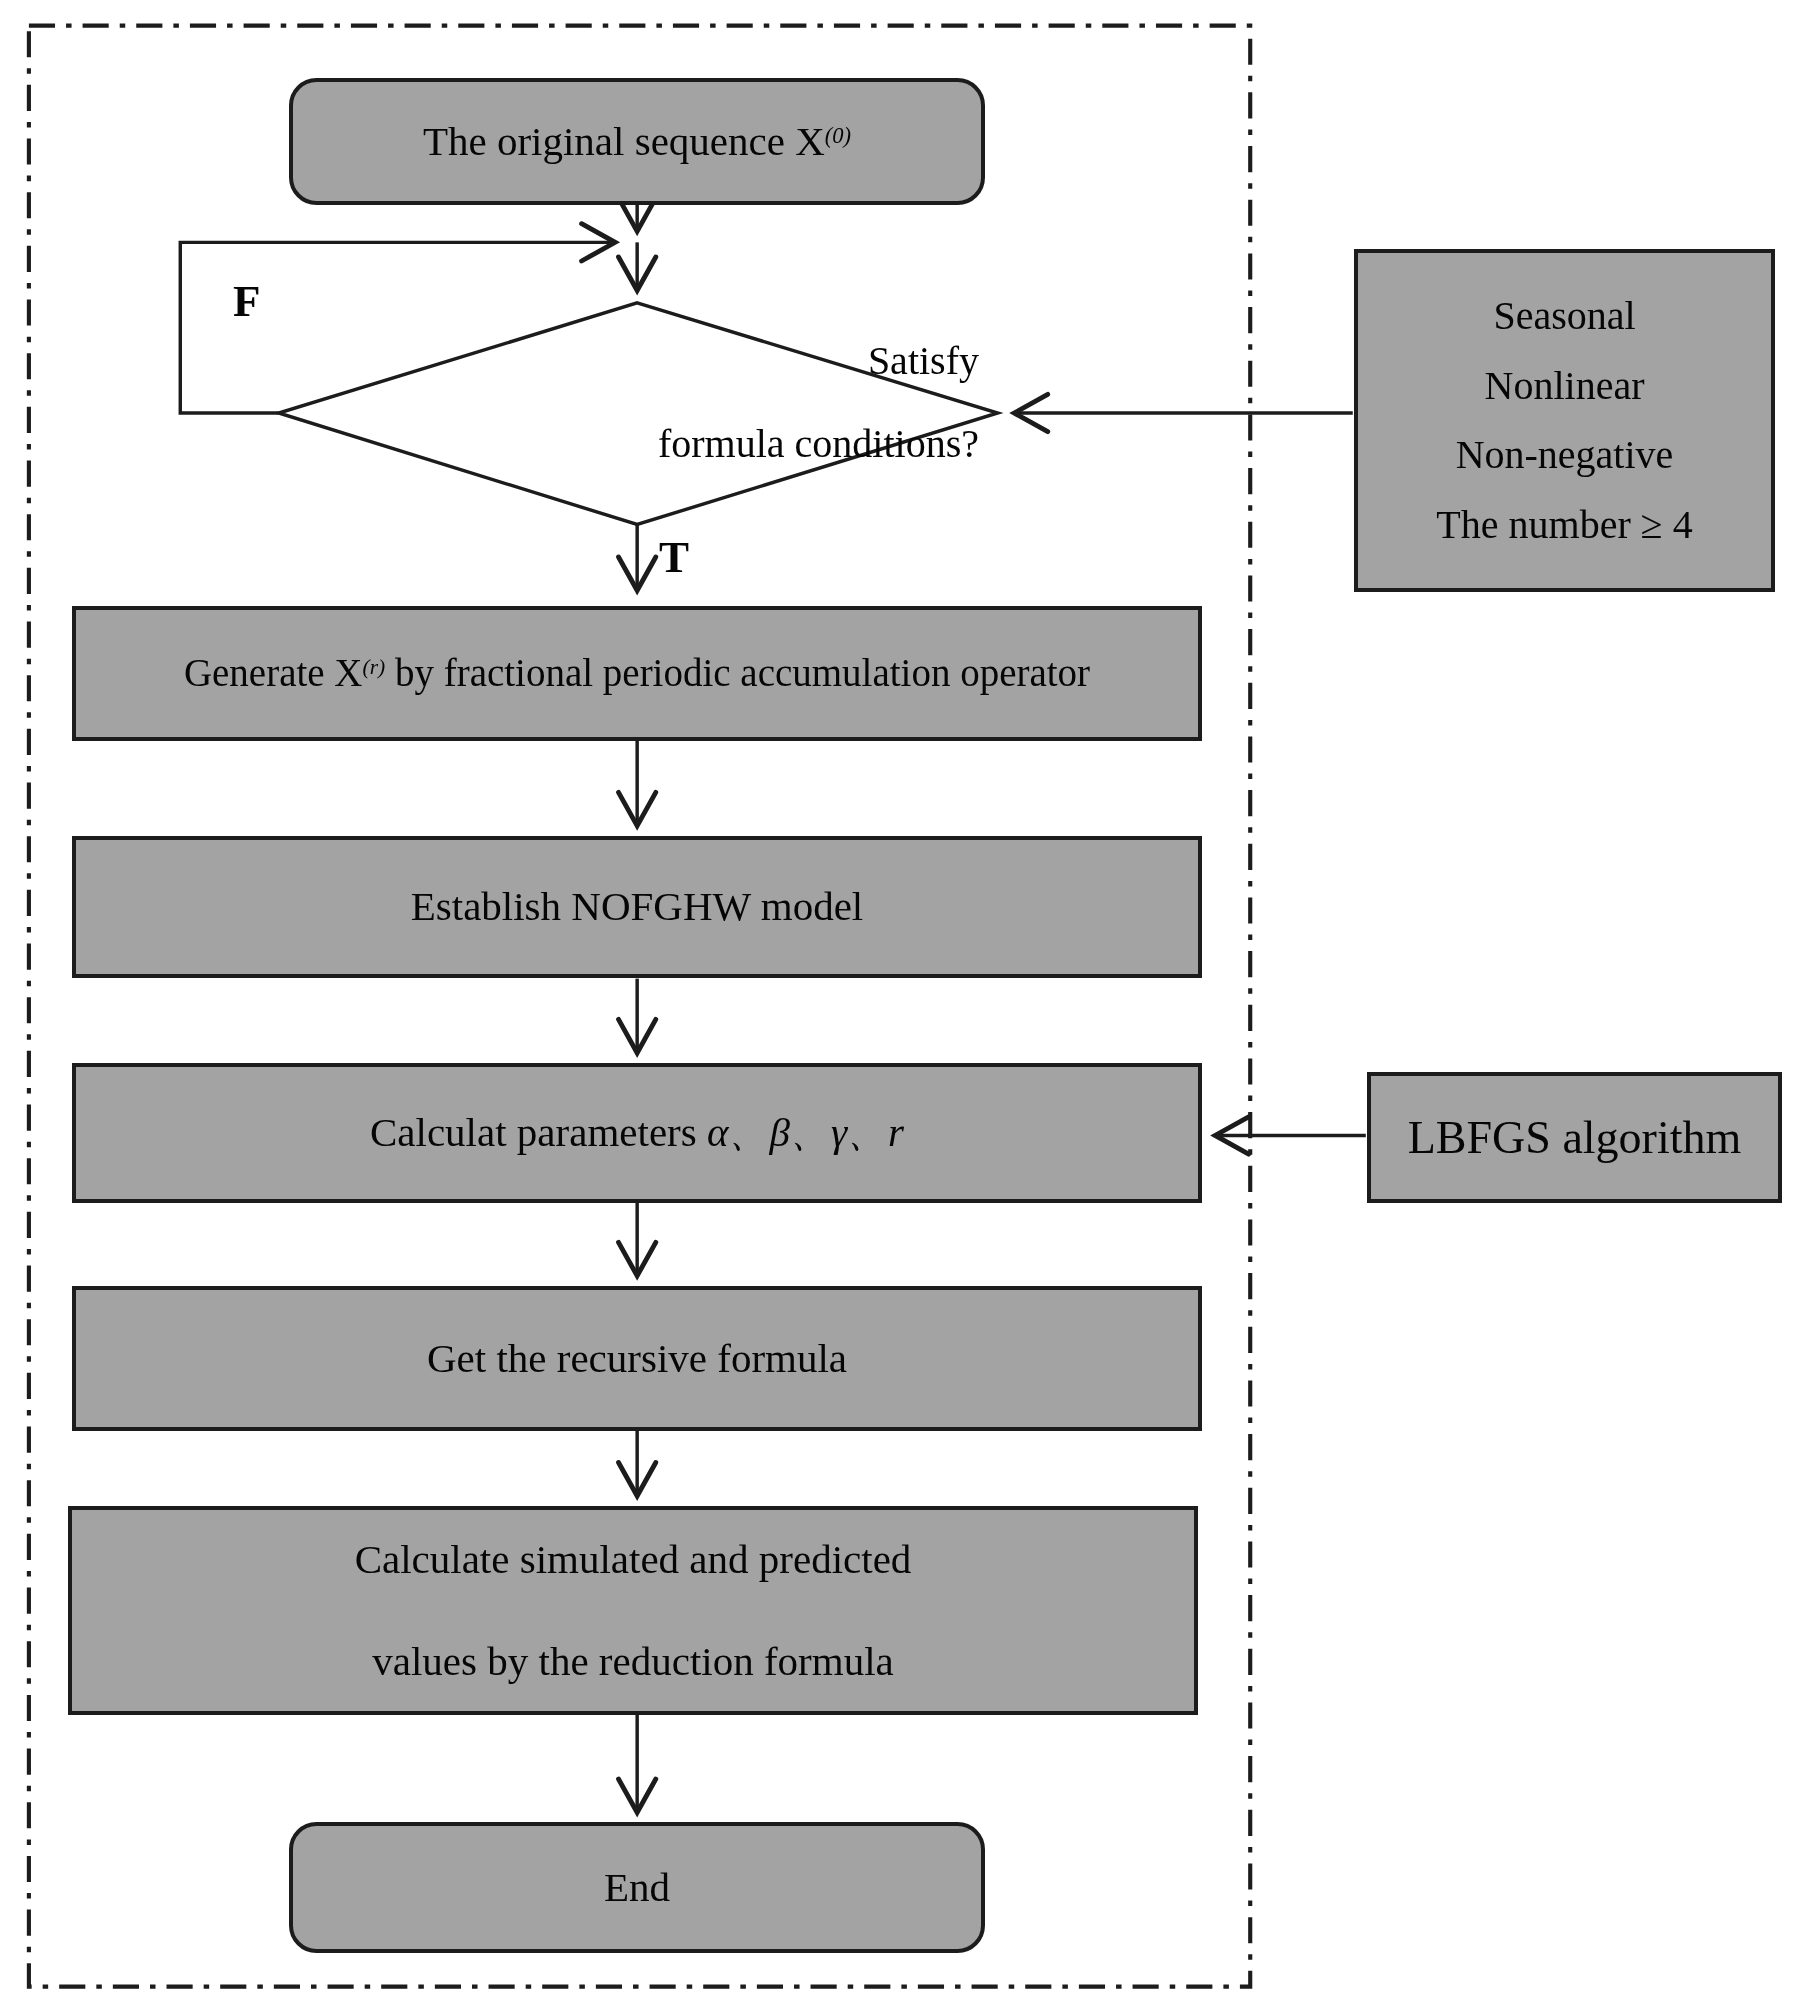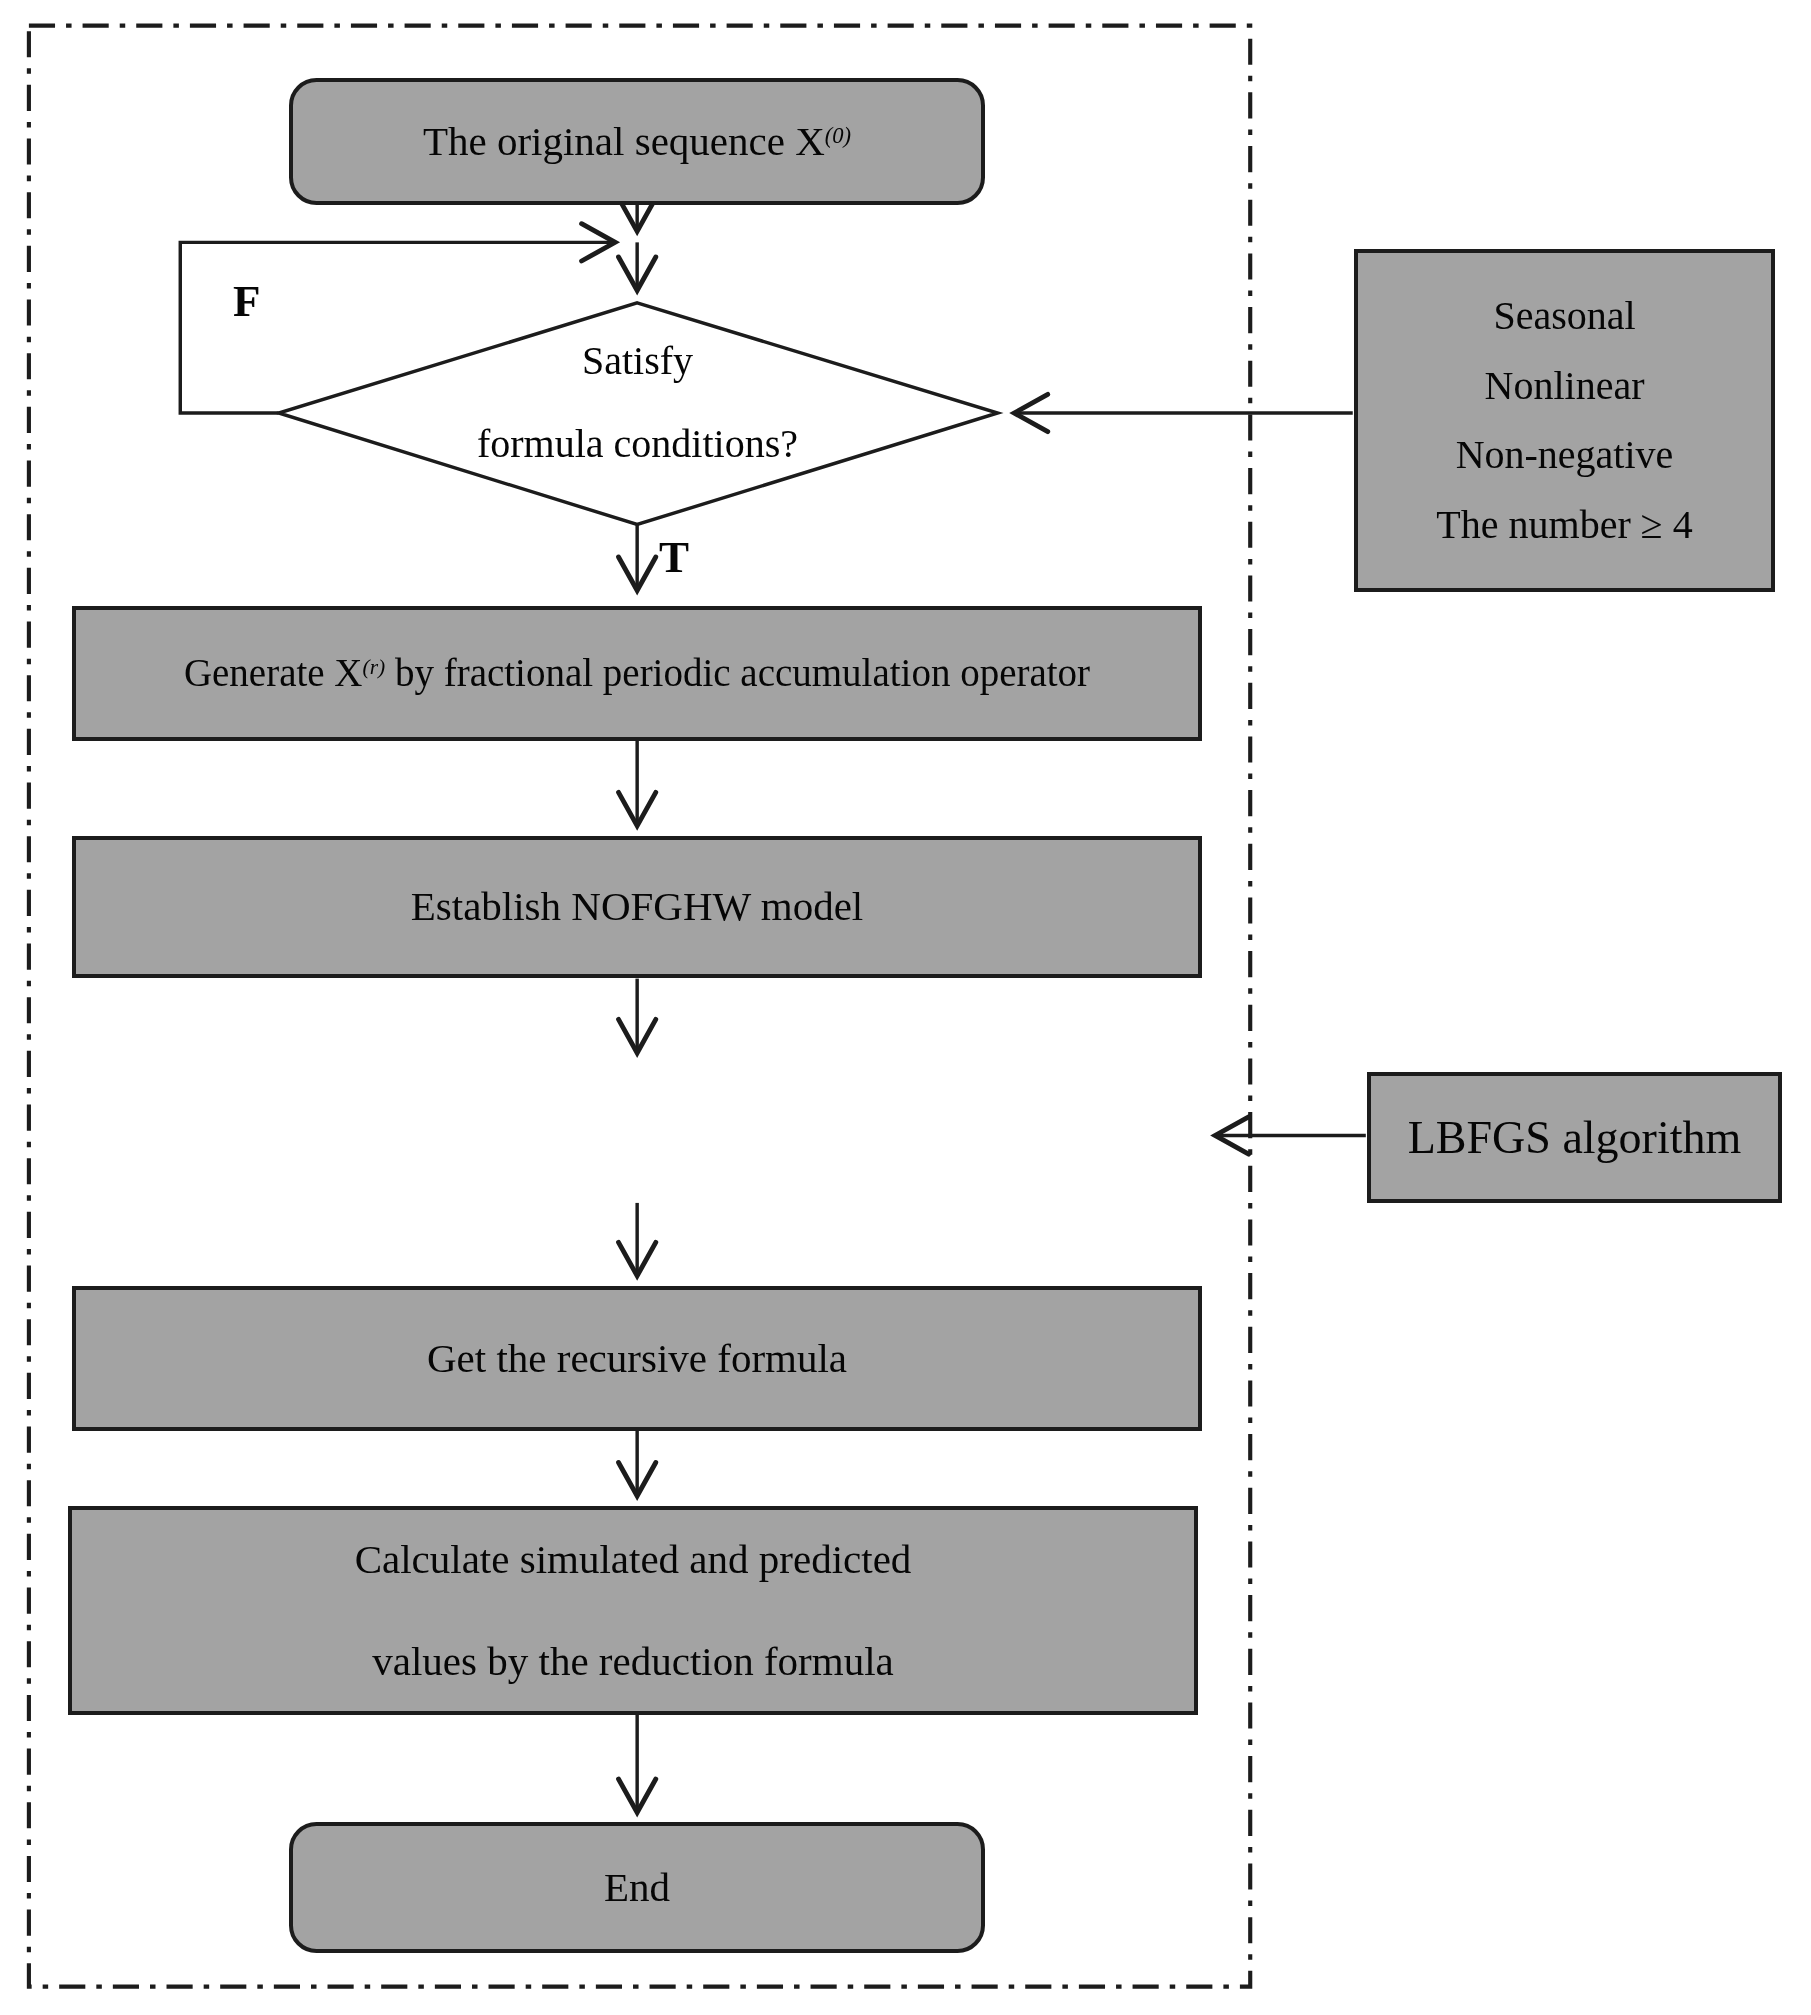--- a/index.html
+++ b/index.html
@@ -30,21 +30,21 @@
     line-height:1.25;
     z-index:2;
   }
   .rounded{border-radius:27.5px;}
   .plain{
     position:absolute;
     border:none;
     background:transparent;
     display:flex;
     flex-direction:column;
-    align-items:center;
+    align-items:flex-end;
     justify-content:center;
     text-align:center;
     z-index:2;
   }
   .sup{
     font-size:0.55em;
     vertical-align:0.55em;
     font-style:italic;
   }
   .params{font-style:italic;}
@@ -116,20 +116,25 @@
   <div class="node gen-font" style="left:72px;top:606px;width:1130px;height:135px;">
     <div>
       <span>Generate X</span><span class="sup">(r)</span><span> by fractional periodic accumulation operator</span>
     </div>
   </div>
 
   <div class="node" style="left:72px;top:836px;width:1130px;height:142px;">
     <div>Establish NOFGHW model</div>
   </div>
 
+  <div class="node" style="left:72px;top:1063px;width:1130px;height:140px;">
+    <div>
+      <span>Calculat parameters </span><span class="params">α、β、γ、r</span>
+    </div>
+  </div>
 
   <div class="node" style="left:1367px;top:1072px;width:415px;height:131px;font-size:46px;">
     <div>LBFGS algorithm</div>
   </div>
 
   <div class="node" style="left:72px;top:1286px;width:1130px;height:145px;text-align:right;">
     <div>Get the recursive formula</div>
   </div>
 
   <div class="node two-line" style="left:68px;top:1506px;width:1130px;height:209px;">

